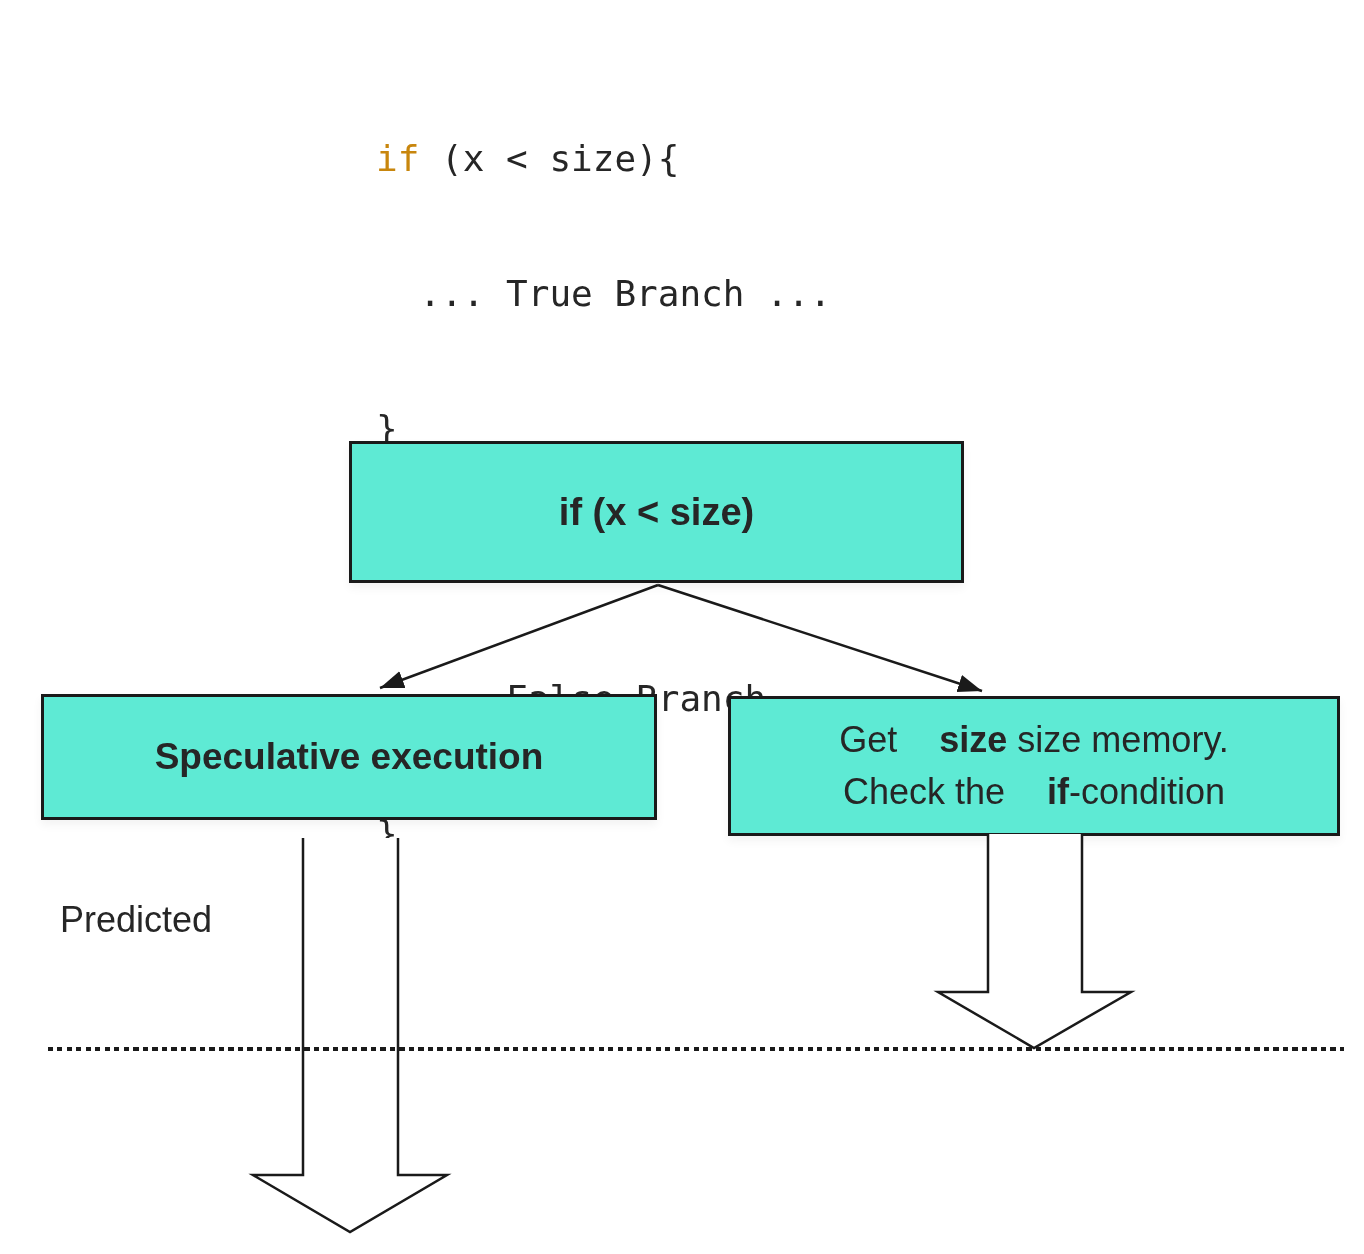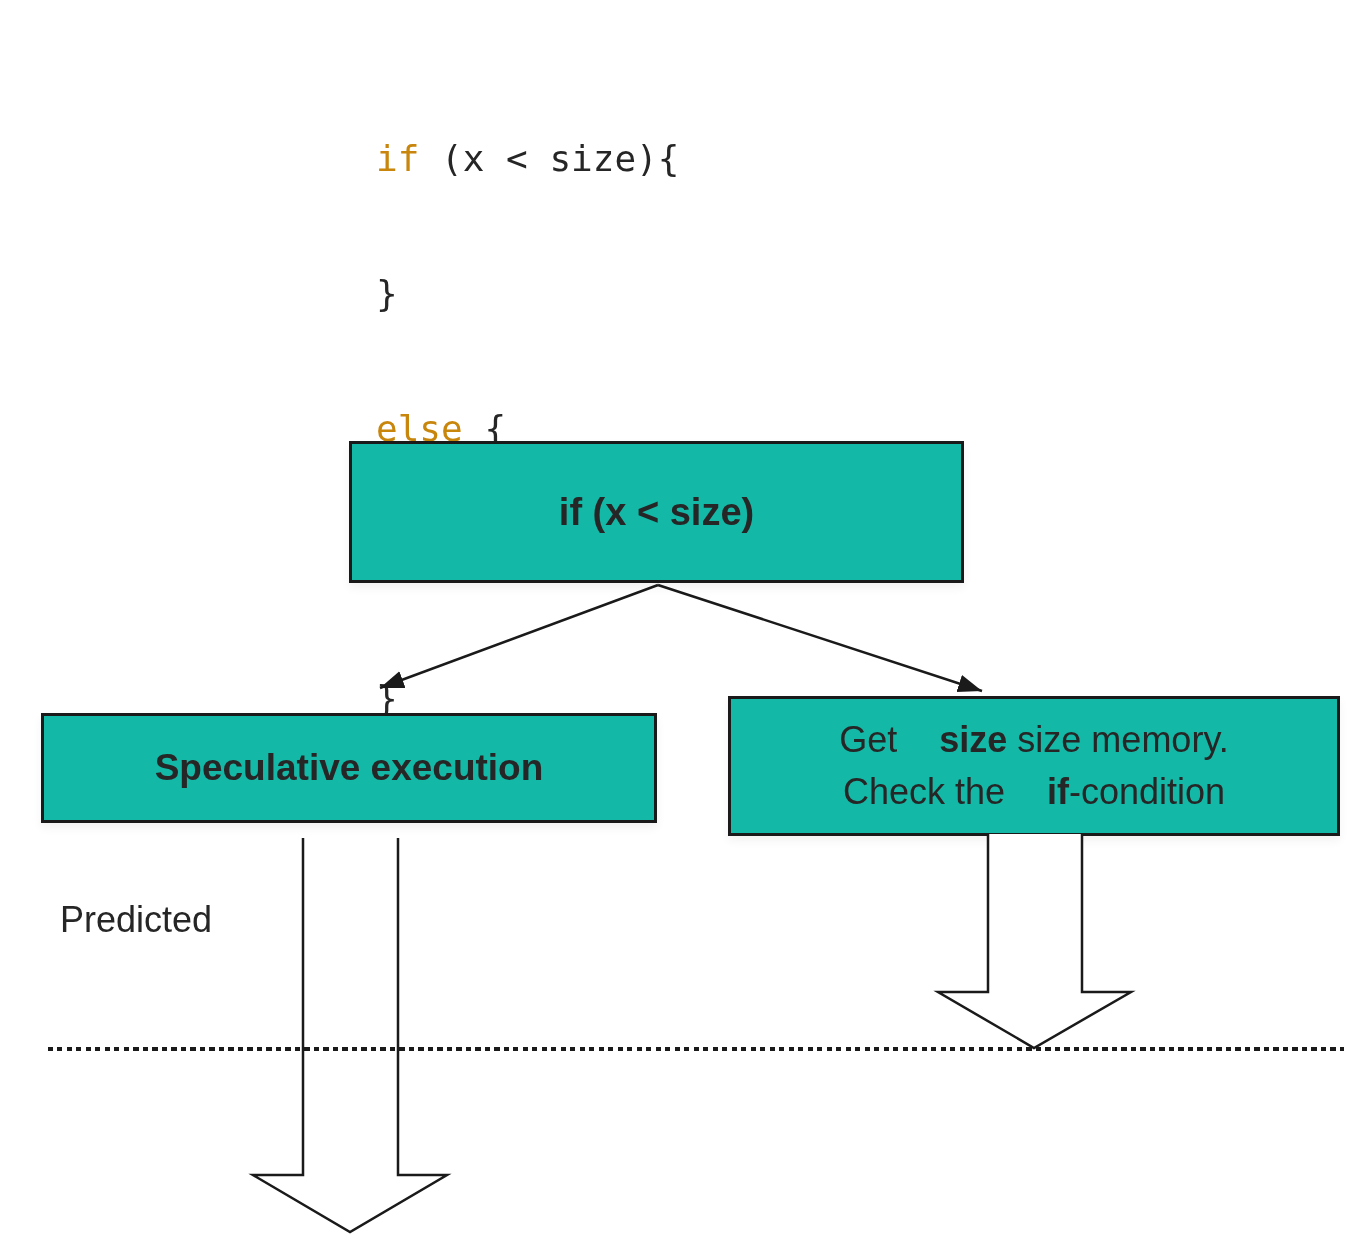--- a/index.html
+++ b/index.html
@@ -28,28 +28,28 @@
     white-space:pre;
   }
   .code .kw{color:var(--keyword);}
   
   .layer{position:absolute;left:0;top:0;width:1364px;height:1254px;}
   .layer-under{z-index:1;}
   .layer-over{z-index:3;}
   
   .fbox{
     position:absolute;z-index:2;
-    background:#14b8a6;
+    background:#5eead4;
     border:3px solid var(--border);
     display:flex;align-items:center;justify-content:center;
     text-align:center;
     box-shadow:0 5px 9px rgba(0,0,0,0.05);
   }
   .box-condition{left:349px;top:441px;width:615px;height:142px;font-size:38px;font-weight:bold;}
-  .box-speculative{left:41px;top:694px;width:616px;height:110px;font-size:37px;font-weight:bold;margin-top:19px;}
+  .box-speculative{left:41px;top:694px;width:616px;height:126px;font-size:37px;font-weight:bold;}
   .box-memory{left:728px;top:696px;width:612px;height:140px;font-size:36px;line-height:52px;font-weight:normal;}
   .box-memory b{font-weight:bold;margin-left:32px;}
   
   .dotted{
     position:absolute;z-index:4;
     left:48px;top:1047px;width:1296px;height:4px;
     background:repeating-linear-gradient(90deg,var(--border) 0 5px,transparent 5px 9.5px);
   }
   
   .predicted{
@@ -59,20 +59,21 @@
     text-align:left;color:var(--ink);
   }
 </style>
 </head>
 <body>
 
 <div class="stage">
 
   <div class="code">
     <div><span class="kw">if</span><span> (x &lt; size){</span></div>
+    <div>  ... True Branch ...</div>
     <div>}</div>
     <div><span class="kw">else</span><span> {</span></div>
     <div>  ... False Branch ...</div>
     <div>}</div>
   </div>
 
   <svg class="layer layer-under" viewBox="0 0 1364 1254">
     <defs>
       <marker id="ah" markerUnits="userSpaceOnUse" markerWidth="26" markerHeight="20" refX="24" refY="9" orient="auto">
         <path d="M0,0 L24,9 L0,18 Z" fill="#1a1a1a"></path>

